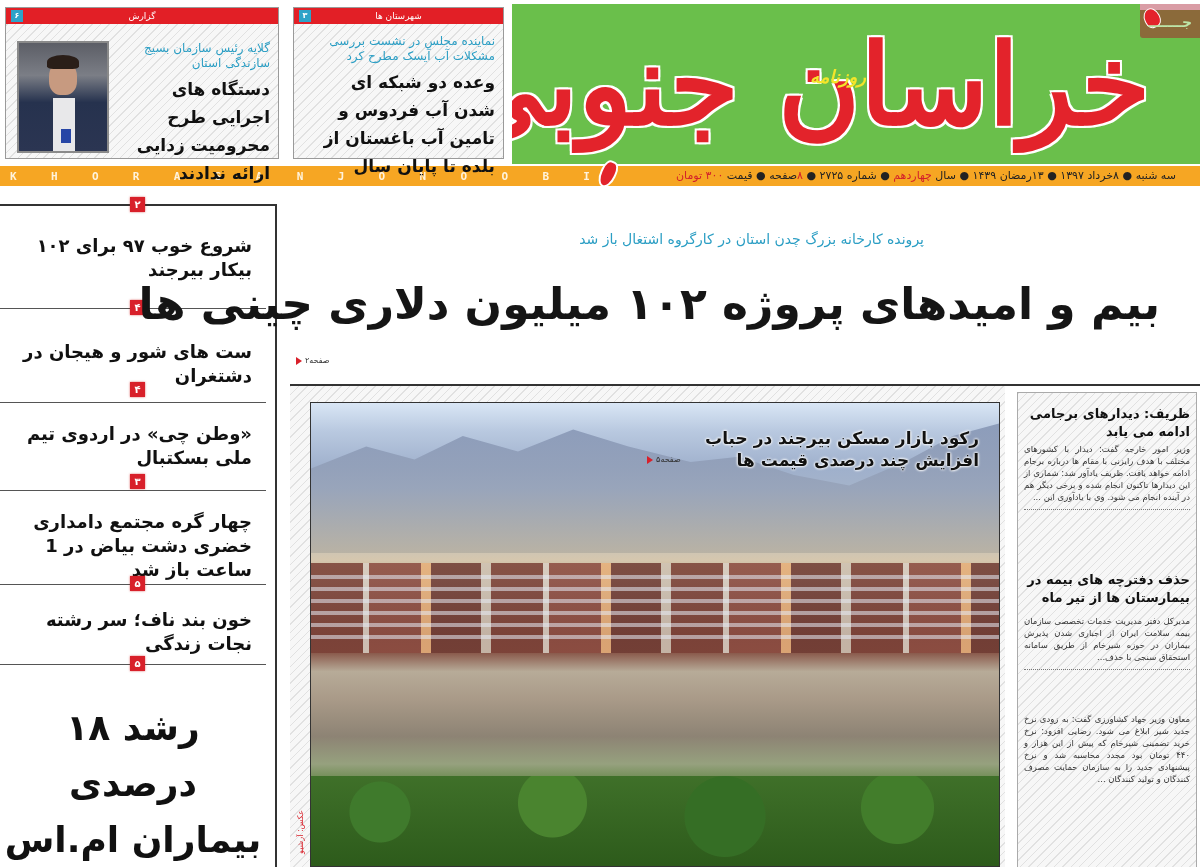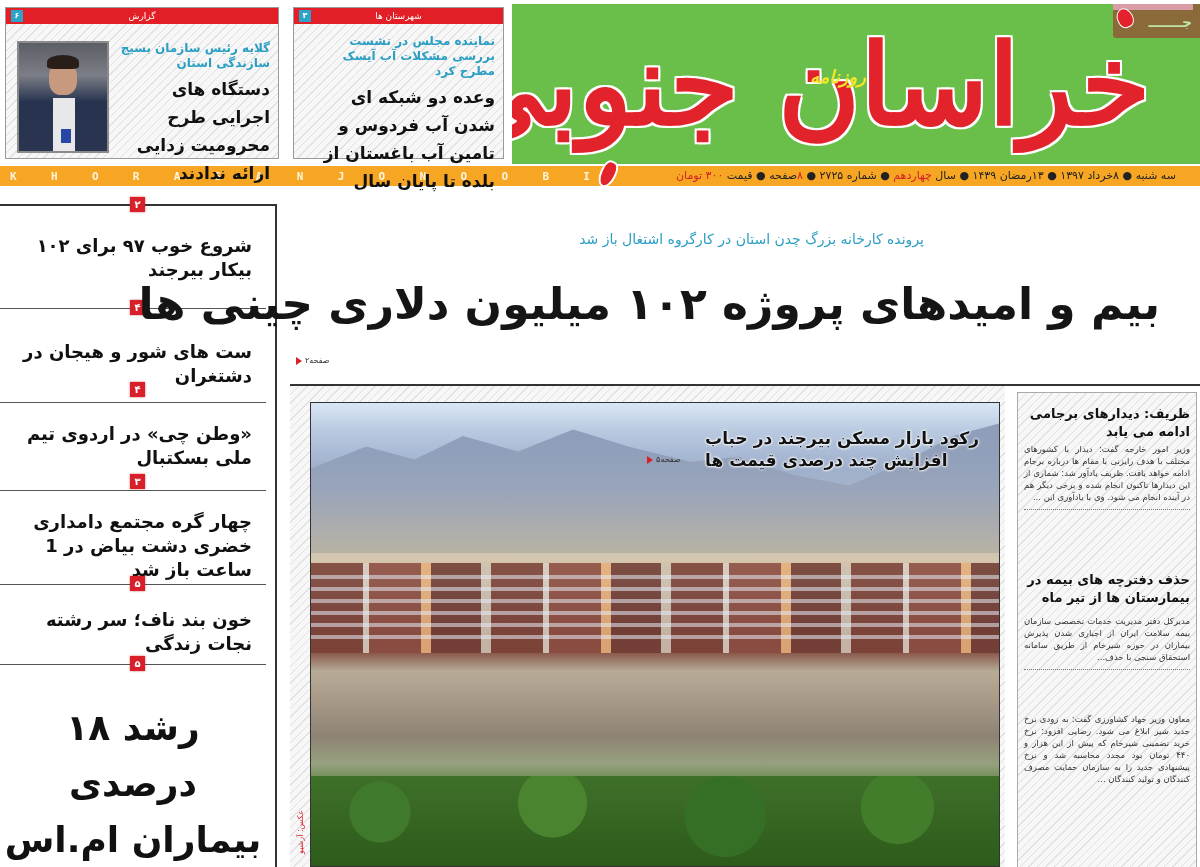--- a/index.html
+++ b/index.html
@@ -15,39 +15,39 @@
   .masthead { position: absolute; left: 512px; top: 4px; width: 688px; height: 160px; background: #6abf4b; overflow: hidden; }
   .masthead .logo-main {
     position: absolute; left: 30px; top: -4px; width: 520px; height: 170px;
     display: flex; align-items: center; justify-content: center;
     font-family: "DejaVu Serif", serif; font-weight: bold; font-size: 112px; line-height: 1;
     color: #e3232b; direction: rtl; white-space: nowrap;
     text-shadow: 0 0 0 #fff, 2px 2px 0 #fff, -2px -2px 0 #fff, 2px -2px 0 #fff, -2px 2px 0 #fff;
     letter-spacing: -2px;
   }
   .masthead .logo-sub { position: absolute; left: 298px; top: 62px; font-size: 18px; font-weight: bold; color: #f3e52a; font-style: italic; direction: rtl; }
-  .masthead .corner-badge { position: absolute; right: 0; top: 0; width: 87px; height: 34px; background: #8b6a3a; border-bottom-left-radius: 3px; padding-left: 36px; }
+  .masthead .corner-badge { position: absolute; right: 0; top: 0; width: 60px; height: 34px; background: #8b6a3a; border-bottom-left-radius: 3px; padding-left: 36px; }
   .masthead .corner-badge .pink { position: absolute; left: 0; top: 0; width: 80px; height: 6px; background: #d99ca5; }
   .masthead .corner-badge .label { position: absolute; right: 8px; top: 10px; color: #bde5a8; font-size: 14px; font-weight: bold; direction: rtl; letter-spacing: 3px; }
   .masthead .corner-badge .drop { position: absolute; left: 4px; top: 4px; width: 16px; height: 20px; background: #e3232b; border-radius: 50% 50% 40% 40%; transform: rotate(-25deg); border: 1px solid #fff; }
 
   
   .strip { position: absolute; left: 0; top: 166px; width: 1200px; height: 20px; background: #f6a623; }
   .strip .brand-letters { position: absolute; left: 10px; top: 0; width: 580px; height: 20px; display: flex; justify-content: space-between; align-items: center; }
   .strip .brand-letters span { color: #fff3dc; font-weight: bold; font-size: 11px; font-family: "DejaVu Sans Mono", monospace; }
   .strip .dateline { position: absolute; right: 24px; top: 0; height: 24px; line-height: 20px; font-size: 11px; font-weight: normal; color: #222; direction: rtl; white-space: nowrap; }
   .strip .dateline .hl { color: #d3202a; }
   .strip .red-tab { position: absolute; left: 600px; top: -6px; width: 16px; height: 28px; background: #e3232b; border: 2px solid #fff; border-radius: 40% 40% 50% 50%; transform: rotate(25deg); }
 
   
   .teaser { position: absolute; top: 7px; height: 152px; border: 1px solid #9a9a9a; }
   .teaser .bar { height: 16px; background: #e21f26; position: relative; }
   .teaser .bar .sec { position: absolute; left: 0; right: 0; top: 0; text-align: center; color: #fff; font-size: 9px; line-height: 16px; direction: rtl; }
   .teaser .bar .pg { position: absolute; left: 5px; top: 2px; width: 12px; height: 12px; background: #2ea3c8; color: #fff; font-size: 8px; text-align: center; line-height: 12px; font-weight: bold; }
-  .teaser .kicker { color: #2b9ec4; font-size: 12px; direction: rtl; text-align: right; line-height: 15px; font-weight: bold; }
+  .teaser .kicker { color: #2b9ec4; font-size: 12px; direction: rtl; text-align: right; line-height: 15px; font-weight: normal; }
   .teaser .title { color: #111; font-size: 17px; direction: rtl; text-align: right; line-height: 28px; font-weight: bold; }
   .teaser-1 { left: 293px; width: 211px; }
   .teaser-1 .body { padding: 10px 8px 0 10px; }
   .teaser-1 .title { margin-top: 4px; }
   .teaser-2 { left: 5px; width: 274px; }
   .teaser-2 .photo { position: absolute; left: 11px; top: 33px; width: 92px; height: 112px; border: 2px solid #8a8a8a; background: linear-gradient(180deg, #5c5e66 0%, #7b7e86 30%, #26324e 55%, #2b3552 100%); overflow: hidden; }
   .teaser-2 .photo .face { position: absolute; left: 30px; top: 18px; width: 28px; height: 34px; background: #c79a80; border-radius: 45% 45% 40% 40%; }
   .teaser-2 .photo .hair { position: absolute; left: 28px; top: 12px; width: 32px; height: 14px; background: #2a1e18; border-radius: 50% 50% 20% 20%; }
   .teaser-2 .photo .shirt { position: absolute; left: 34px; top: 55px; width: 22px; height: 60px; background: #e8e8ea; }
   .teaser-2 .photo .cup { position: absolute; left: 42px; top: 86px; width: 10px; height: 14px; background: #2746a6; }
@@ -81,21 +81,21 @@
   }
   .city-photo .mountain { position: absolute; left: 0; top: 20px; width: 690px; height: 130px;
     background: linear-gradient(180deg, #8797b6 0%, #97a3b9 50%, #b6b0a3 100%);
     clip-path: polygon(0% 35%, 8% 18%, 15% 28%, 22% 10%, 30% 22%, 38% 5%, 46% 18%, 55% 30%, 62% 26%, 70% 40%, 78% 48%, 86% 30%, 93% 10%, 100% 0%, 100% 100%, 0% 100%); opacity: .9; }
   .city-photo .blocks { position: absolute; left: 0; top: 160px; width: 690px; height: 90px;
     background: repeating-linear-gradient(90deg, #7a3f35 0 52px, #d9cfc4 52px 58px, #8b4a3f 58px 110px, #e8b07a 110px 120px, #6f3a32 120px 170px, #cfc3b4 170px 180px); opacity: .85; }
   .city-photo .windows { position: absolute; left: 0; top: 168px; width: 690px; height: 76px;
     background: repeating-linear-gradient(0deg, transparent 0 8px, rgba(230,235,245,.55) 8px 12px), repeating-linear-gradient(90deg, transparent 0 6px, rgba(0,0,0,.0) 6px 12px); }
   .city-photo .trees { position: absolute; left: 0; bottom: 0; width: 690px; height: 90px;
     background: radial-gradient(circle at 10% 40%, #3f7a2c 0 30px, transparent 31px), radial-gradient(circle at 35% 30%, #4a842f 0 34px, transparent 35px), radial-gradient(circle at 60% 45%, #356e25 0 40px, transparent 41px), radial-gradient(circle at 85% 35%, #427d2b 0 36px, transparent 37px), linear-gradient(180deg, #3f7029 0%, #2d5b1b 100%); }
-  .photo-caption { position: absolute; right: 20px; top: 24px; text-align: left; direction: rtl; }
+  .photo-caption { position: absolute; right: 20px; top: 24px; text-align: right; direction: rtl; }
   .photo-caption .line { font-size: 17px; font-weight: bold; color: #111; line-height: 22px; white-space: nowrap; text-shadow: 0 0 3px #fff, 0 0 3px #fff, 0 0 2px #fff; }
   .photo-caption .pref { position: absolute; left: -58px; top: 28px; font-size: 8px; color: #333; display: flex; align-items: center; gap: 3px; direction: rtl; }
   .photo-caption .pref .tri { width: 0; height: 0; border-top: 4px solid transparent; border-bottom: 4px solid transparent; border-left: 6px solid #d8202a; display: inline-block; }
   .photo-credit { position: absolute; left: 296px; top: 810px; writing-mode: vertical-rl; transform: rotate(180deg); font-size: 8px; color: #d8202a; direction: rtl; }
 
   
   .rightcol { position: absolute; left: 1017px; top: 392px; width: 180px; height: 602px; border: 1px solid #aaa; border-bottom: none; }
   .news { position: absolute; left: 6px; right: 6px; text-align: right; direction: rtl; }
   .news .t { font-size: 13px; font-weight: bold; line-height: 18px; color: #111; }
   .news .b { font-size: 8.5px; line-height: 12px; color: #333; margin-top: 2px; text-align: justify; text-align-last: right; }

